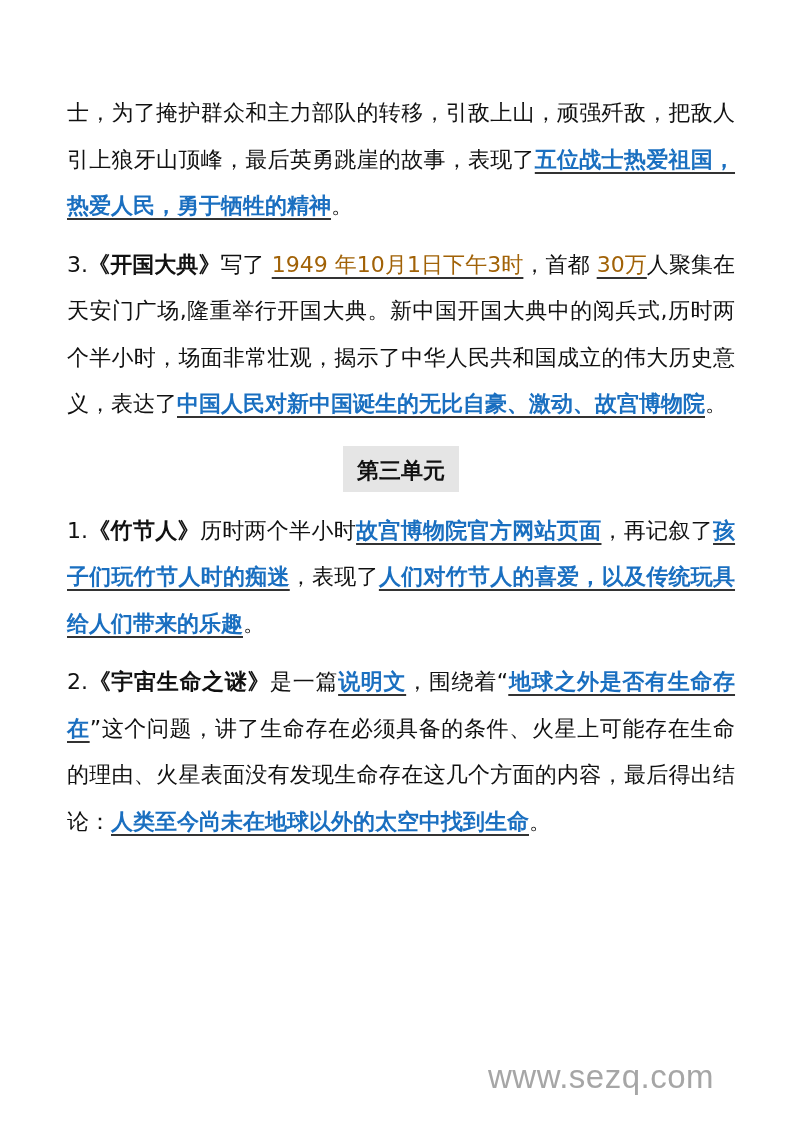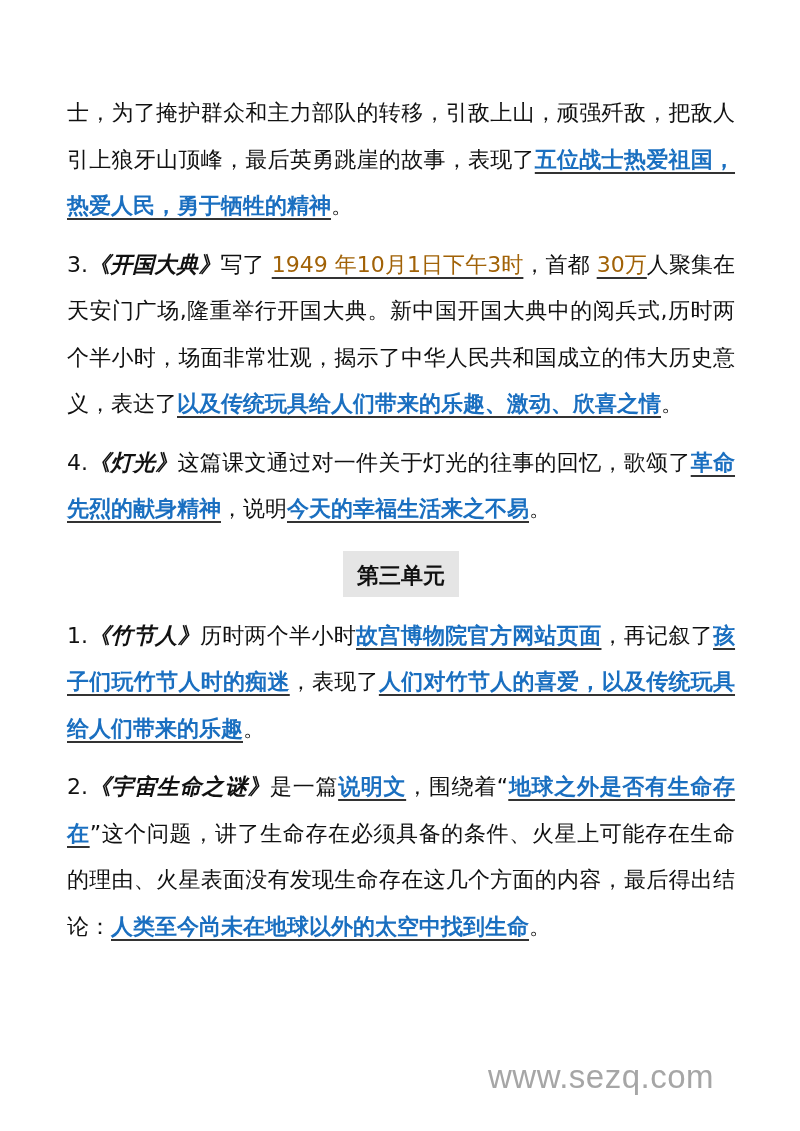--- a/index.html
+++ b/index.html
@@ -6,21 +6,21 @@
     body { width: 800px; height: 1131px; position: relative; overflow: hidden; }
     .page {
       position: absolute; left: 55px; top: 78px; width: 692px;
       font-family: "DejaVu Sans", "Liberation Sans", sans-serif;
       font-size: 22px; color: #111111; line-height: 46.5px;
       text-align: justify; text-justify: inter-character;
     }
     .para { margin: 12px; }
     .hl { color: #1a6fc0; font-weight: bold; text-decoration: underline; text-decoration-color: #333; text-underline-offset: 5px; text-decoration-thickness: 1.5px; }
     .hl-thin { color: #a16207; text-decoration: underline; text-decoration-color: #333; text-underline-offset: 5px; text-decoration-thickness: 1.5px; }
-    .title { font-weight: bold; font-style: italic; }
+    .title { font-weight: bold; }
     .heading-wrap { text-align: center; height: 56px; position: relative; }
     .heading {
       display: inline-block; background: #e5e5e5; font-weight: bold;
       padding: 0 14px; height: 46px; line-height: 50px; margin-top: 6px;
       font-size: 22px; color: #111;
     }
     .watermark {
       position: absolute; left: 488px; top: 1058px;
       font-family: "Liberation Sans", "DejaVu Sans", sans-serif;
       font-size: 33px; color: #a6a6a6; letter-spacing: 0.5px;
@@ -29,26 +29,23 @@
 </head>
 <body>
 
 <div class="page">
 
   <p class="para">
     <span>士，为了掩护群众和主力部队的转移，引敌上山，顽强歼敌，把敌人引上狼牙山顶峰，最后英勇跳崖的故事，表现了</span><span class="hl">五位战士热爱祖国，热爱人民，勇于牺牲的精神</span><span>。</span>
   </p>
 
   <p class="para">
-    <span>3.</span><span class="title">《开国大典》</span><span>写了</span>&nbsp;<span class="hl-thin">1949 年10月1日下午3时</span><span>，首都</span>&nbsp;<span class="hl-thin">30万</span><span>人聚集在天安门广场,隆重举行开国大典。新中国开国大典中的阅兵式,历时两个半小时，场面非常壮观，揭示了中华人民共和国成立的伟大历史意义，表达了</span><span class="hl">以及传统玩具给人们带来的乐趣、激动、欣喜之情</span><span>。</span>
+    <span>3.</span><span class="title">《开国大典》</span><span>写了</span>&nbsp;<span class="hl-thin">1949 年10月1日下午3时</span><span>，首都</span>&nbsp;<span class="hl-thin">30万</span><span>人聚集在天安门广场,隆重举行开国大典。新中国开国大典中的阅兵式,历时两个半小时，场面非常壮观，揭示了中华人民共和国成立的伟大历史意义，表达了</span><span class="hl">中国人民对新中国诞生的无比自豪、激动、故宫博物院</span><span>。</span>
   </p>
 
-  <p class="para">
-    <span>4.</span><span class="title">《灯光》</span><span>这篇课文通过对一件关于灯光的往事的回忆，歌颂了</span><span class="hl">革命先烈的献身精神</span><span>，说明</span><span class="hl">今天的幸福生活来之不易</span><span>。</span>
-  </p>
 
   <div class="heading-wrap">
     <span class="heading">第三单元</span>
   </div>
 
   <p class="para">
     <span>1.</span><span class="title">《竹节人》</span><span>历时两个半小时</span><span class="hl">故宫博物院官方网站页面</span><span>，再记叙了</span><span class="hl">孩子们玩竹节人时的痴迷</span><span>，表现了</span><span class="hl">人们对竹节人的喜爱，以及传统玩具给人们带来的乐趣</span><span>。</span>
   </p>
 
   <p class="para">

